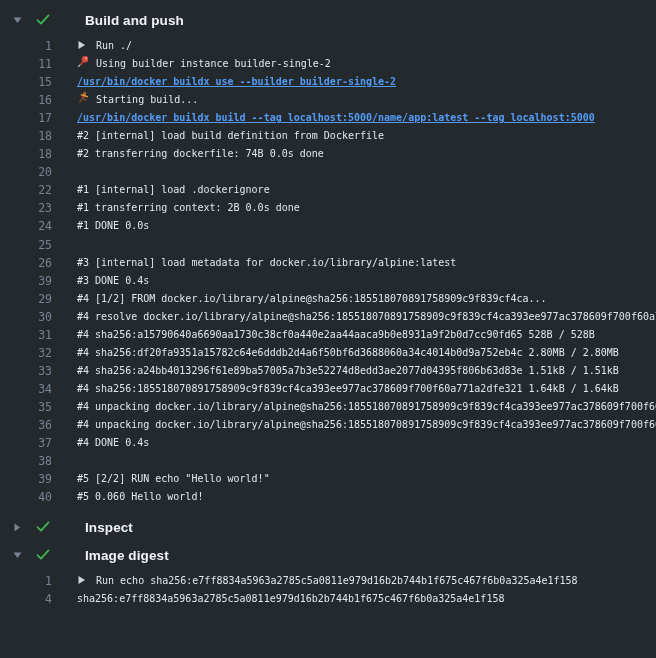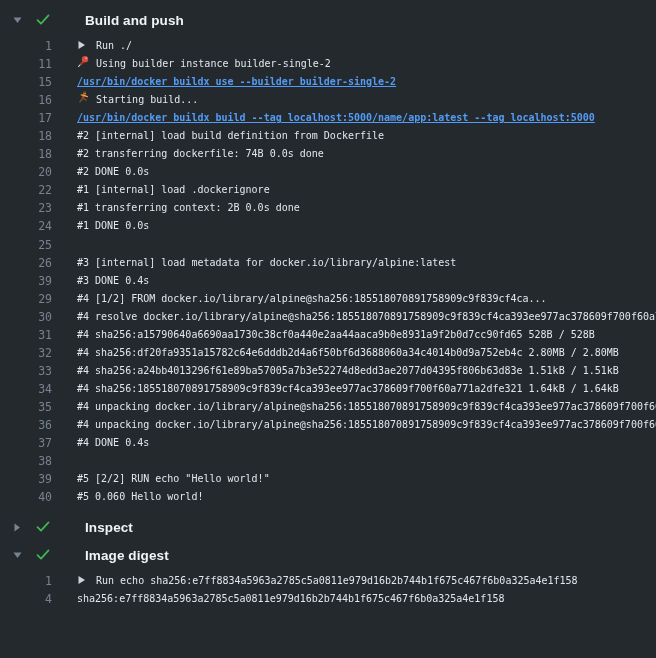--- a/index.html
+++ b/index.html
@@ -116,21 +116,20 @@
     <span class="txt"><span class="t">#2 [internal] load build definition from Dockerfile</span></span>
   </div>
 
   <div class="log-line">
     <span class="ln">18</span>
     <span class="txt"><span class="t">#2 transferring dockerfile: 74B 0.0s done</span></span>
   </div>
 
   <div class="log-line">
     <span class="ln">20</span>
-    <span class="txt"><span class="t">#2 DONE 0.0s</span></span>
   </div>
 
 
   <div class="log-line">
     <span class="ln">22</span>
     <span class="txt"><span class="t">#1 [internal] load .dockerignore</span></span>
   </div>
 
   <div class="log-line">
     <span class="ln">23</span>

